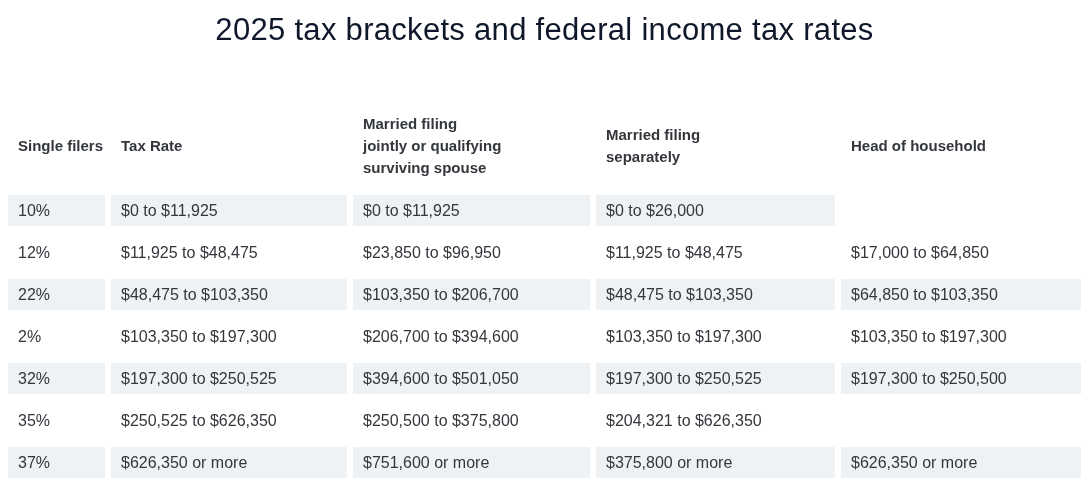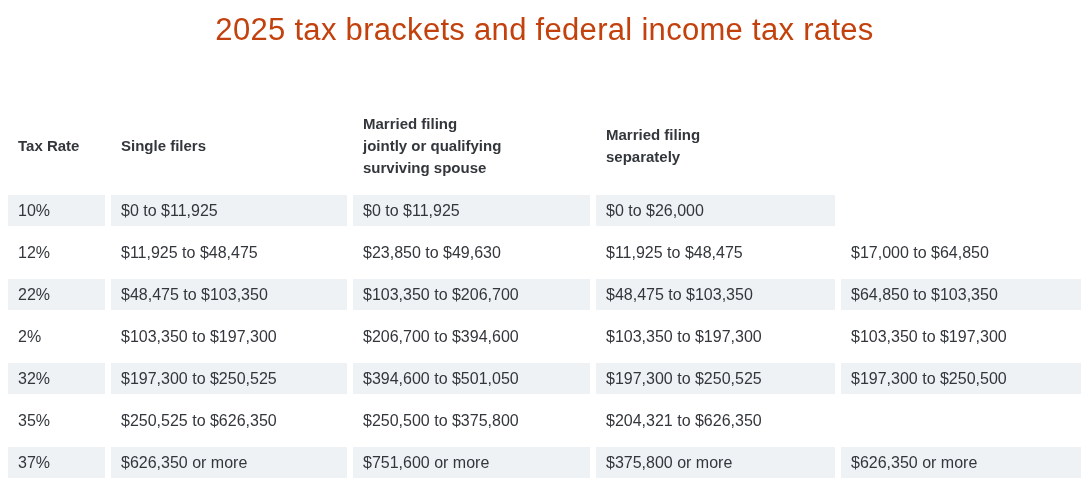--- a/index.html
+++ b/index.html
@@ -14,21 +14,21 @@
     font-family: "Liberation Sans", sans-serif;
     color: #393a3d;
   }
   .page-title {
     margin: 10px 0 0 0;
     text-align: center;
     font-size: 31px;
     line-height: 40px;
     font-weight: 300;
     letter-spacing: 0.3px;
-    color: #c2410c;
+    color: #0f172a;
   }
   .grid-row {
     display: grid;
     grid-template-columns: 97px 236px 237px 239px 240px;
     column-gap: 6px;
     margin: 0 8px;
   }
   .thead {
     margin-top: 63px;
     min-height: 66px;
@@ -62,42 +62,43 @@
   .trow:nth-child(odd) .td {
     background: #eff2f5;
   }
 </style>
 </head>
 <body>
 
 <h1 class="page-title">2025 tax brackets and federal income tax rates</h1>
 
 <div class="grid-row thead">
+  <div class="th">Single filers</div>
   <div class="th">Tax Rate</div>
-  <div class="th">Single filers</div>
   <div class="th">Married filing
 jointly or qualifying
 surviving spouse</div>
   <div class="th">Married filing
 separately</div>
+  <div class="th">Head of household</div>
 </div>
 
 <div class="tbody">
 
   <div class="grid-row trow">
     <div class="td">10%</div>
     <div class="td">$0 to $11,925</div>
     <div class="td">$0 to $11,925</div>
     <div class="td">$0 to $26,000</div>
   </div>
 
   <div class="grid-row trow">
     <div class="td">12%</div>
     <div class="td">$11,925 to $48,475</div>
-    <div class="td">$23,850 to $49,630</div>
+    <div class="td">$23,850 to $96,950</div>
     <div class="td">$11,925 to $48,475</div>
     <div class="td">$17,000 to $64,850</div>
   </div>
 
   <div class="grid-row trow">
     <div class="td">22%</div>
     <div class="td">$48,475 to $103,350</div>
     <div class="td">$103,350 to $206,700</div>
     <div class="td">$48,475 to $103,350</div>
     <div class="td">$64,850 to $103,350</div>

